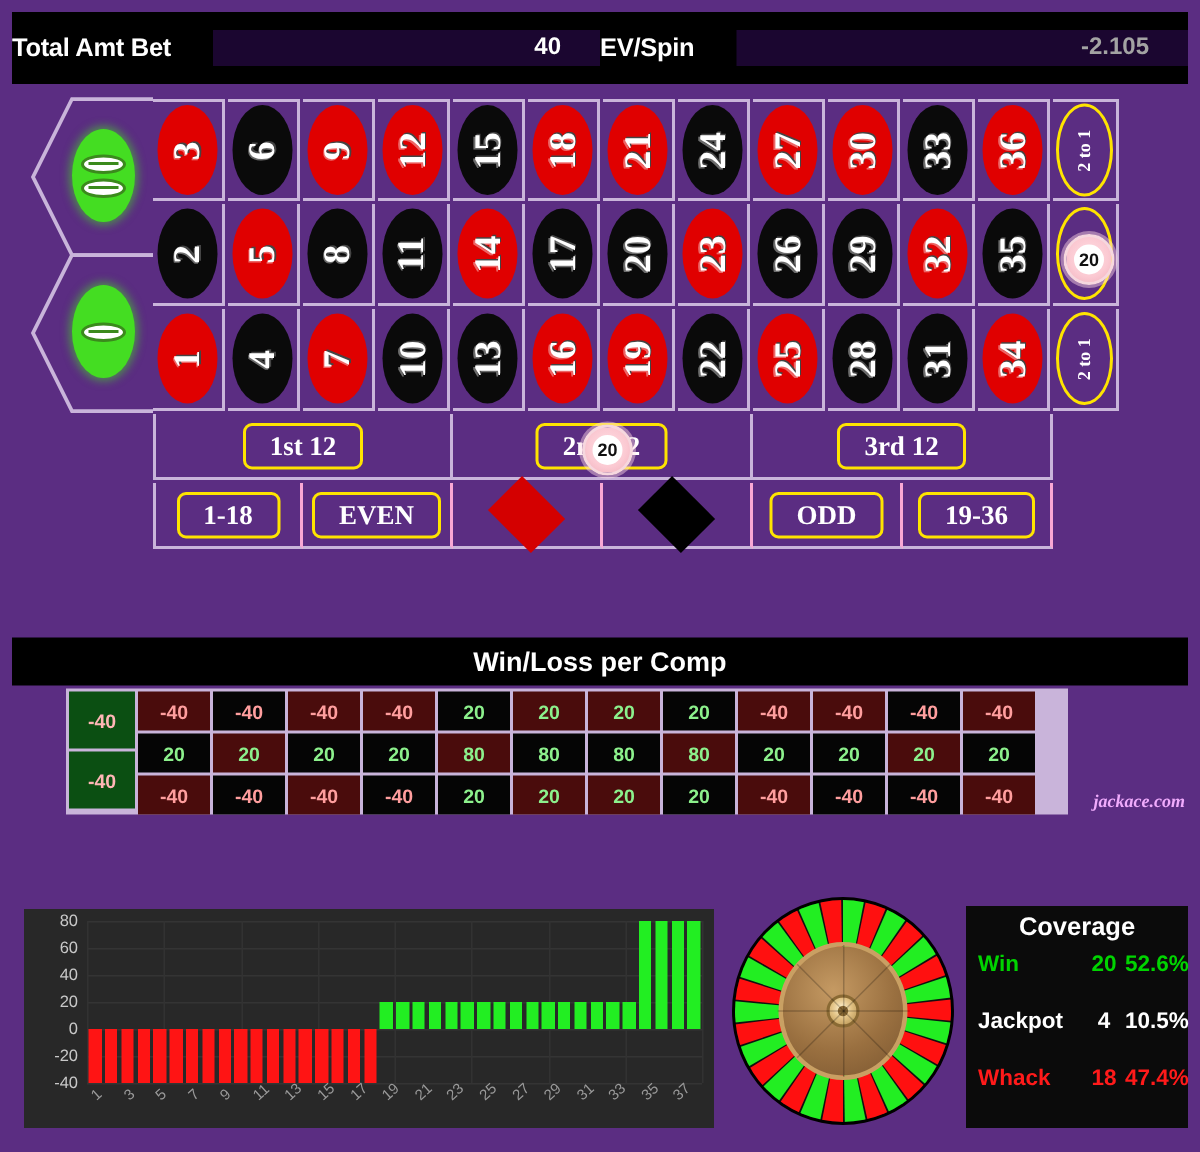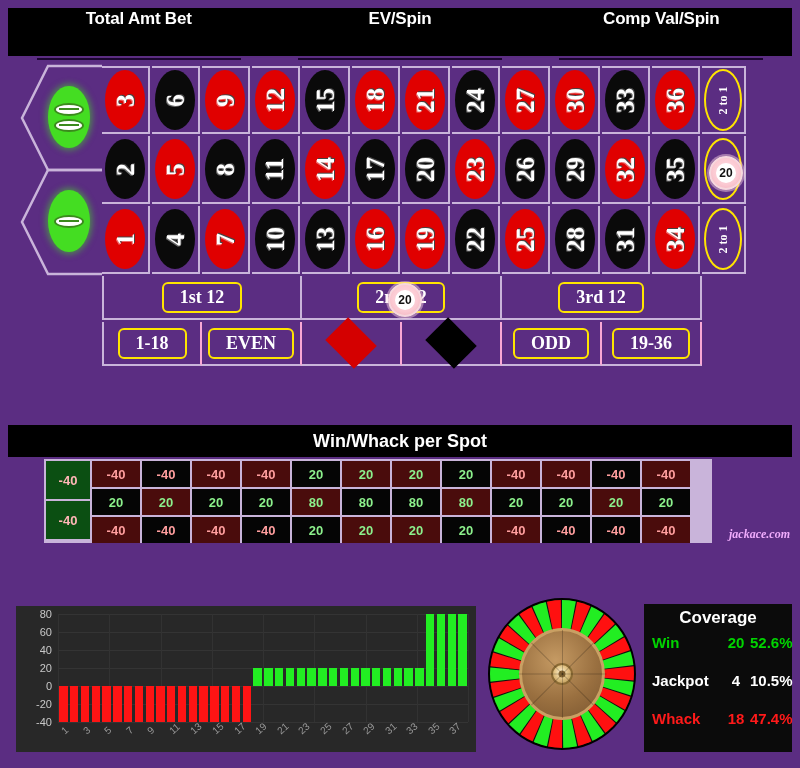--- a/index.html
+++ b/index.html
@@ -9,21 +9,21 @@
     font-family:"Liberation Sans", sans-serif;
     -webkit-font-smoothing:none;
   }
   .page{position:relative;width:800px;height:768px;}
 
   
   .header-bar{
     position:absolute;left:8px;top:8px;width:784px;height:48px;
     background:#000;display:flex;align-items:stretch;
   }
-  .stat{flex:1;position:relative;display:flex;flex-direction:column;align-items:center;gap:28px;}
+  .stat{flex:1;position:relative;display:flex;flex-direction:row;align-items:center;gap:28px;}
   .stat-label{
     color:#fff;font-size:17px;font-weight:bold;line-height:22px;height:22px;
     letter-spacing:-.2px;white-space:nowrap;
   }
   .stat-valuebox{
     background:#1B0630;width:78%;height:24px;display:flex;align-items:center;
     justify-content:flex-end;box-sizing:border-box;padding-right:26px;
   }
   .stat-value{font-size:16px;font-weight:bold;color:#fff;line-height:24px;}
   .stat-value.neg{color:#a3a3a3;}
@@ -228,26 +228,20 @@
         <div class="stat-valuebox">
           <div class="stat-value">40</div>
         </div>
       </div>
       <div class="stat">
         <div class="stat-label">EV/Spin</div>
         <div class="stat-valuebox">
           <div class="stat-value neg">-2.105</div>
         </div>
       </div>
-      <div class="stat">
-        <div class="stat-label">Comp Val/Spin</div>
-        <div class="stat-valuebox">
-          <div class="stat-value">0.421</div>
-        </div>
-      </div>
     </div>
 
   <div class="felt" id="felt">
     <div class="zerozone" id="zerozone">
         <svg width="84" height="212" viewBox="0 0 84 212">
           <path d="M84 2 L30 2 L4 54 L30 106 L84 106" fill="none" stroke="#C9B4DA" stroke-width="2.5"></path>
           <path d="M84 106 L30 106 L4 158 L30 210 L84 210" fill="none" stroke="#C9B4DA" stroke-width="2.5"></path>
         </svg>
         <div class="oval green-oval dbl" style="left: 30px; top: 22px;">
           <div class="zero-glyph"></div>
@@ -480,21 +474,21 @@
         <div class="diamond black"></div>
       </div>
       <div class="outside" style="left: 502px; top: 262px; width: 100px;">
         <div class="pill">ODD</div>
       </div>
       <div class="outside" style="left: 602px; top: 262px; width: 100px;">
         <div class="pill">19-36</div>
       </div>
     </div>
 
-  <div class="wl-title">Win/Whack per Spot</div>
+  <div class="wl-title">Win/Loss per Comp</div>
   <div class="wl-grid" id="wlgrid">
       <div class="wl-z" style="top: 2px; height: 38px;">-40</div>
       <div class="wl-z" style="top: 42px; height: 38px;">-40</div>
       <div class="wl-cell bg-red neg" style="left: 48px; top: 2px; width: 48px; height: 26px;">-40</div>
       <div class="wl-cell bg-black neg" style="left: 98px; top: 2px; width: 48px; height: 26px;">-40</div>
       <div class="wl-cell bg-red neg" style="left: 148px; top: 2px; width: 48px; height: 26px;">-40</div>
       <div class="wl-cell bg-red neg" style="left: 198px; top: 2px; width: 48px; height: 26px;">-40</div>
       <div class="wl-cell bg-black pos" style="left: 248px; top: 2px; width: 48px; height: 26px;">20</div>
       <div class="wl-cell bg-red pos" style="left: 298px; top: 2px; width: 48px; height: 26px;">20</div>
       <div class="wl-cell bg-red pos" style="left: 348px; top: 2px; width: 48px; height: 26px;">20</div>

